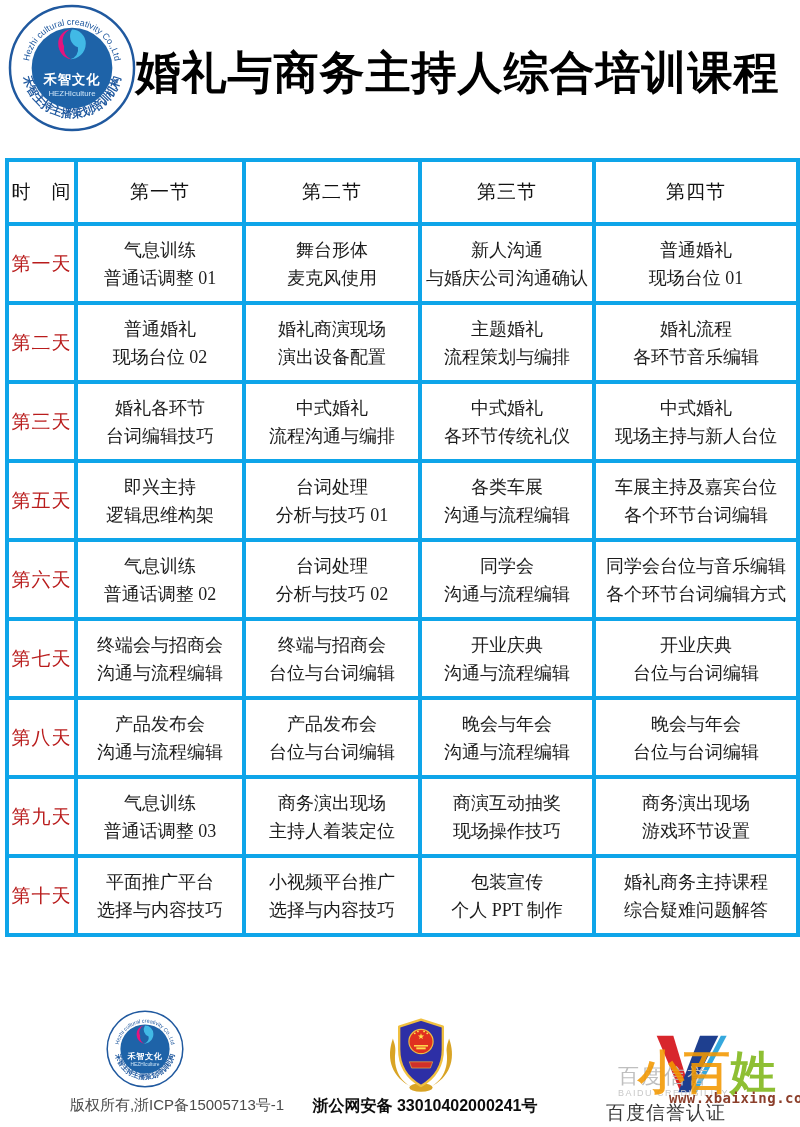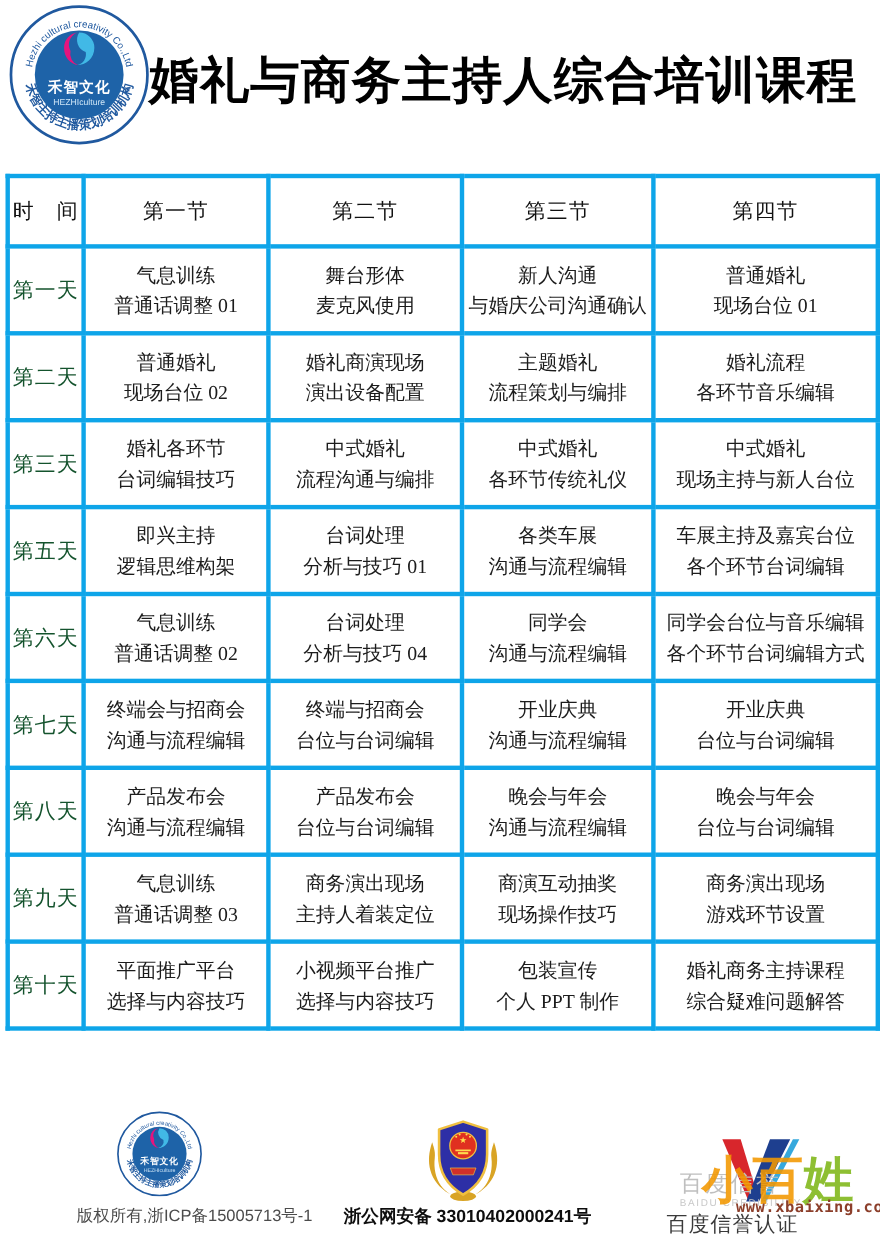--- a/index.html
+++ b/index.html
@@ -13,21 +13,21 @@
   .title{font-size:45px;font-weight:900;letter-spacing:1px;color:#000;
          font-family:"Liberation Serif", serif;white-space:nowrap;}
 
   
   table.course{position:absolute;left:5px;top:158px;width:791px;border-collapse:collapse;
                table-layout:fixed;}
   table.course th, table.course td{border:4px solid #0ea5e9;text-align:center;
                vertical-align:middle;padding:0;background:#fff;}
   table.course th{height:60px;font-size:19px;font-weight:500;letter-spacing:1px;color:#111;}
   table.course td{height:75px;}
-  td.day{font-size:19px;letter-spacing:1px;color:#14532d;}
+  td.day{font-size:19px;letter-spacing:1px;color:#b91c1c;}
   td.cell .ln{font-size:18px;line-height:28px;color:#1c1c1c;}
   col.c0{width:69px;} col.c1{width:168px;} col.c2{width:176px;} col.c3{width:174px;} col.c4{width:204px;}
 
   
   .logo-footer{position:absolute;left:106px;top:1010px;width:78px;height:78px;}
   .copyright{position:absolute;left:0;top:1096px;width:300px;text-align:center;
              font-family:"Liberation Sans", sans-serif;font-size:15px;color:#4b4b4b;padding-left:27px;}
   .police-badge{position:absolute;left:382px;top:1014px;width:78px;height:80px;}
   .police-text{position:absolute;left:265px;top:1096px;width:320px;text-align:center;
              font-family:"Liberation Sans", sans-serif;font-size:16px;font-weight:bold;color:#0d0d0d;}
@@ -167,21 +167,21 @@
           </td>
         </tr>
         <tr>
           <td class="day">第六天</td>
           <td class="cell">
             <div class="ln">气息训练</div>
             <div class="ln">普通话调整 02</div>
           </td>
           <td class="cell">
             <div class="ln">台词处理</div>
-            <div class="ln">分析与技巧 04</div>
+            <div class="ln">分析与技巧 02</div>
           </td>
           <td class="cell">
             <div class="ln">同学会</div>
             <div class="ln">沟通与流程编辑</div>
           </td>
           <td class="cell">
             <div class="ln">同学会台位与音乐编辑</div>
             <div class="ln">各个环节台词编辑方式</div>
           </td>
         </tr>

